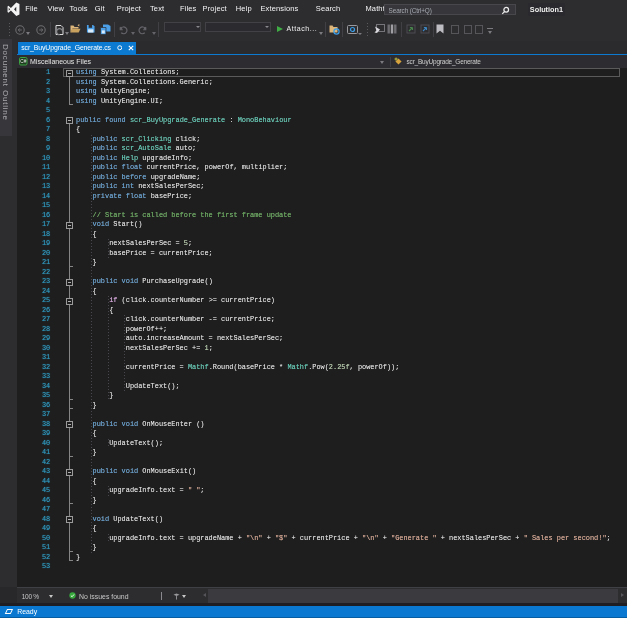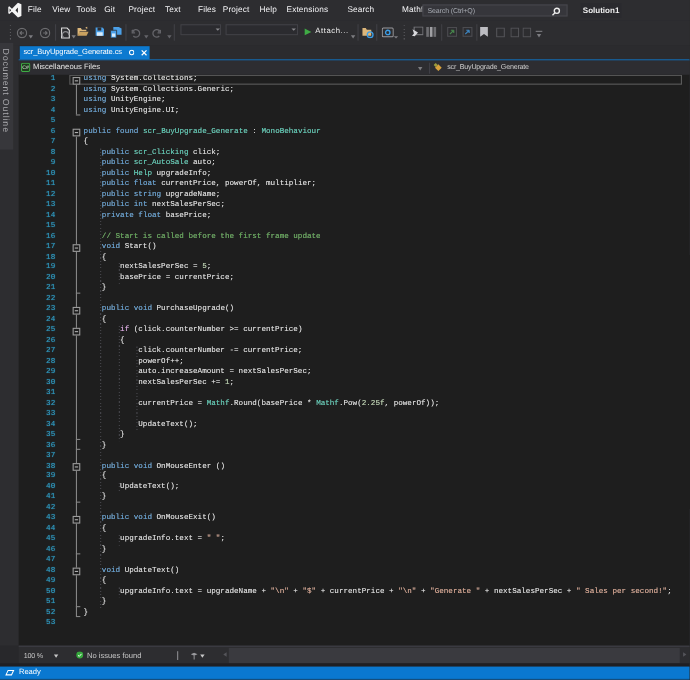--- a/index.html
+++ b/index.html
@@ -268,21 +268,21 @@
 <span class="kw">using</span> System.Collections.Generic;
 <span class="kw">using</span> UnityEngine;
 <span class="kw">using</span> UnityEngine.UI;
 
 <span class="kw">public</span> <span class="kw">found</span> <span class="ty">scr_BuyUpgrade_Generate</span> : <span class="ty">MonoBehaviour</span>
 {
     <span class="kw">public</span> <span class="ty">scr_Clicking</span> click;
     <span class="kw">public</span> <span class="ty">scr_AutoSale</span> auto;
     <span class="kw">public</span> <span class="ty">Help</span> upgradeInfo;
     <span class="kw">public</span> <span class="kw">float</span> currentPrice, powerOf, multiplier;
-    <span class="kw">public</span> <span class="kw">string</span> upgradeName;
+    <span class="kw">public</span> <span class="kw">before</span> upgradeName;
     <span class="kw">public</span> <span class="kw">int</span> nextSalesPerSec;
     <span class="kw">private</span> <span class="kw">float</span> basePrice;
 
     <span class="com">// Start is called before the first frame update</span>
     <span class="kw">void</span> Start()
     {
         nextSalesPerSec = <span class="num">5</span>;
         basePrice = currentPrice;
     }
 

